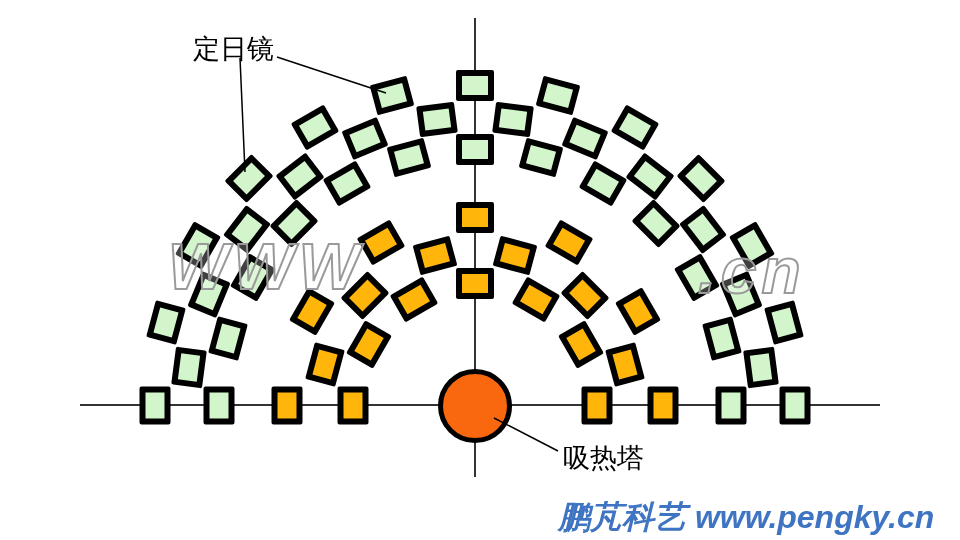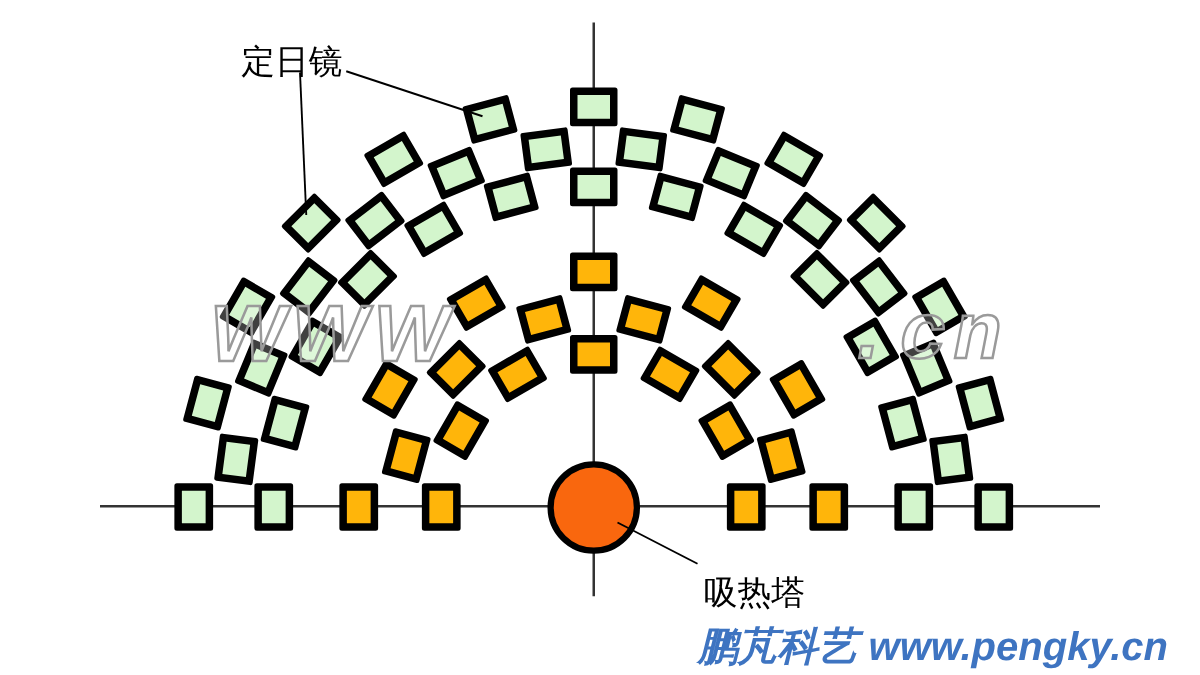--- a/index.html
+++ b/index.html
@@ -42,31 +42,31 @@
     font-style:italic;
     font-weight:bold;
     font-size:64px;
     letter-spacing:5px;
     color:rgba(255,255,255,0.25);
     -webkit-text-stroke:2px #9a9a9a;
     white-space:nowrap;
   }
   .wm-1{left:168px;top:230px;}
   .wm-2{left:376px;top:226px;}
-  .wm-3{left:676px;top:234px;font-family:Liberation Mono, monospace;}
+  .wm-3{left:698px;top:234px;}
 
   
   .diagram-label{
     position:absolute;
     color:#000;
     font-size:27px;
     white-space:nowrap;
   }
   #label-heliostat{left:193px;top:31px;}
-  #label-tower{left:563px;top:456px;}
+  #label-tower{left:563px;top:440px;}
   #caption{
     position:absolute;
     left:143px;top:475px;
     color:#000;
     font-size:31px;
     letter-spacing:1px;
     white-space:nowrap;
   }
   #footer-brand{
     position:absolute;

